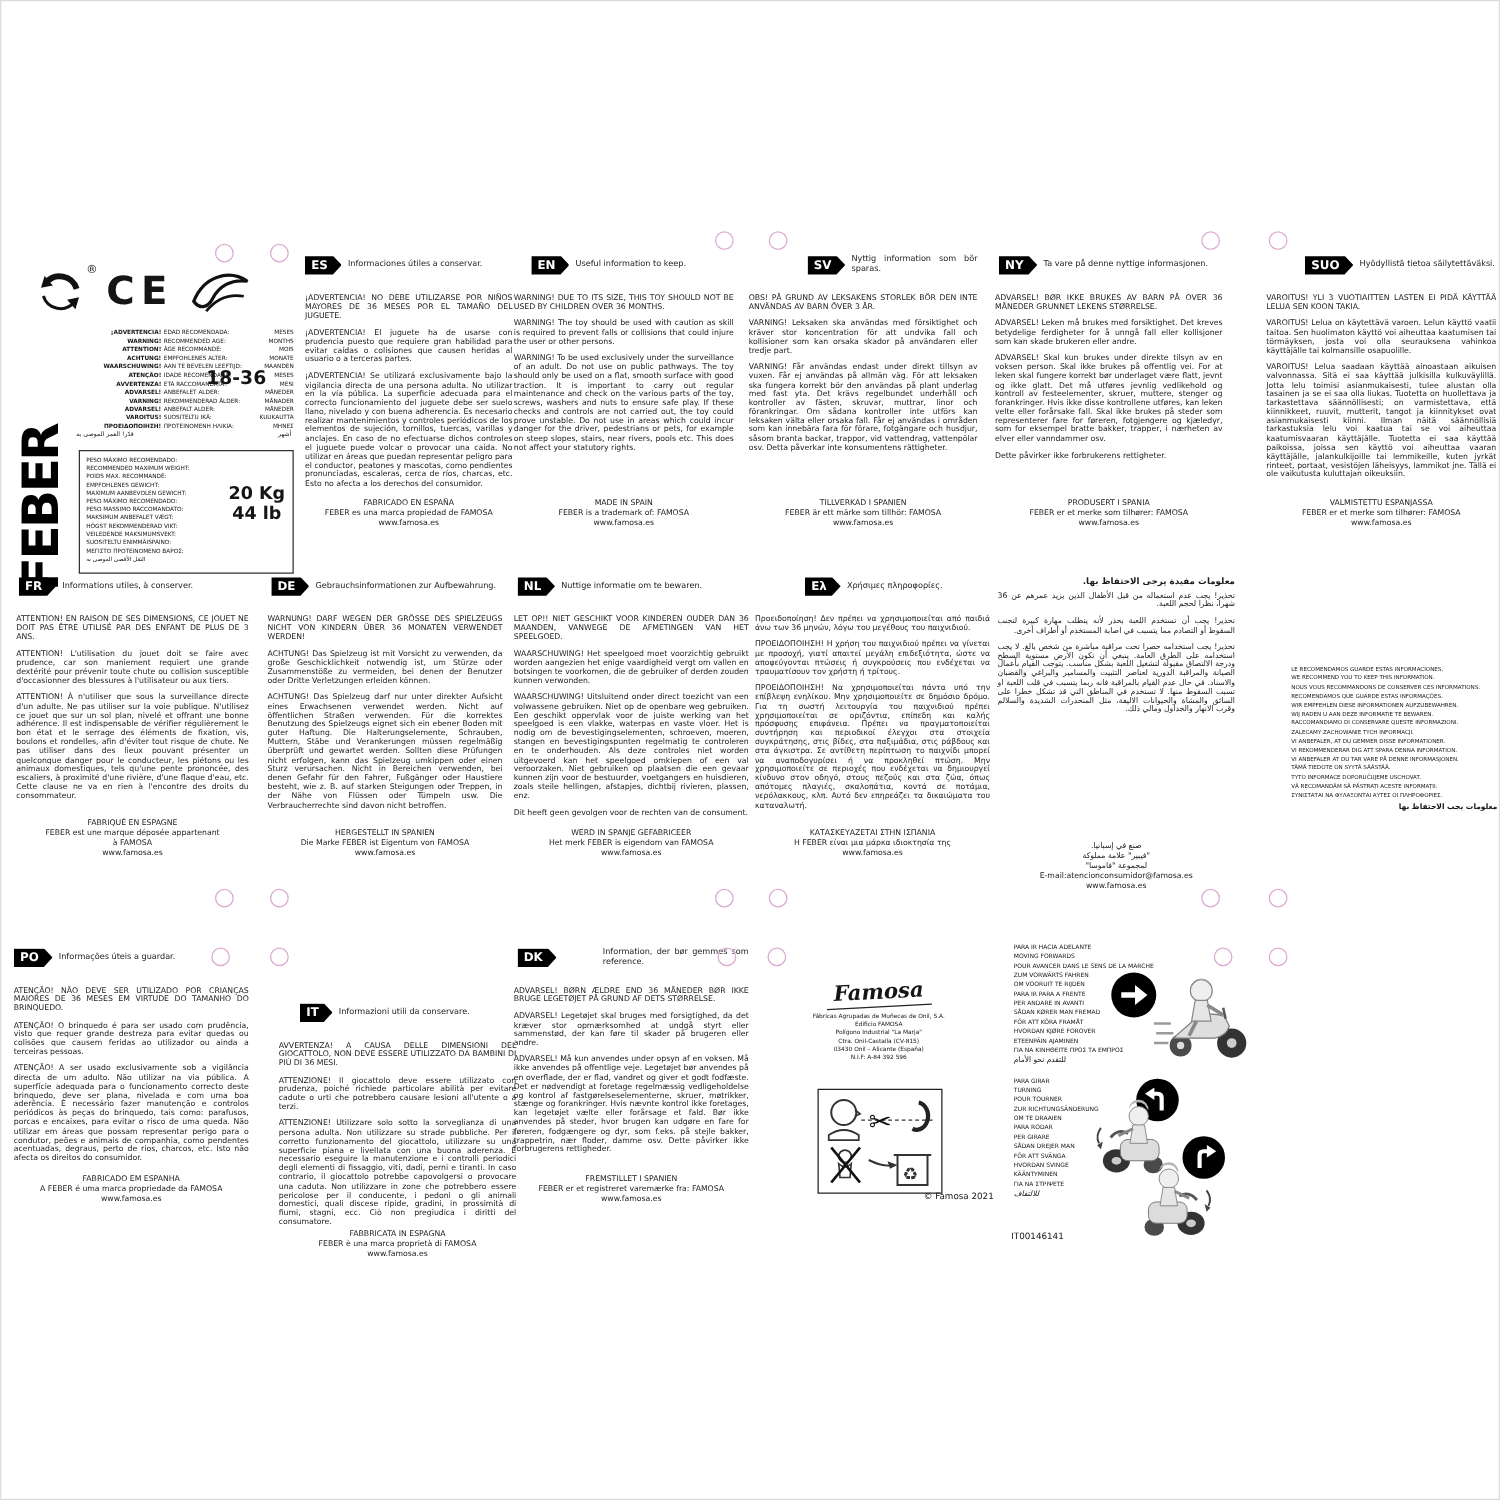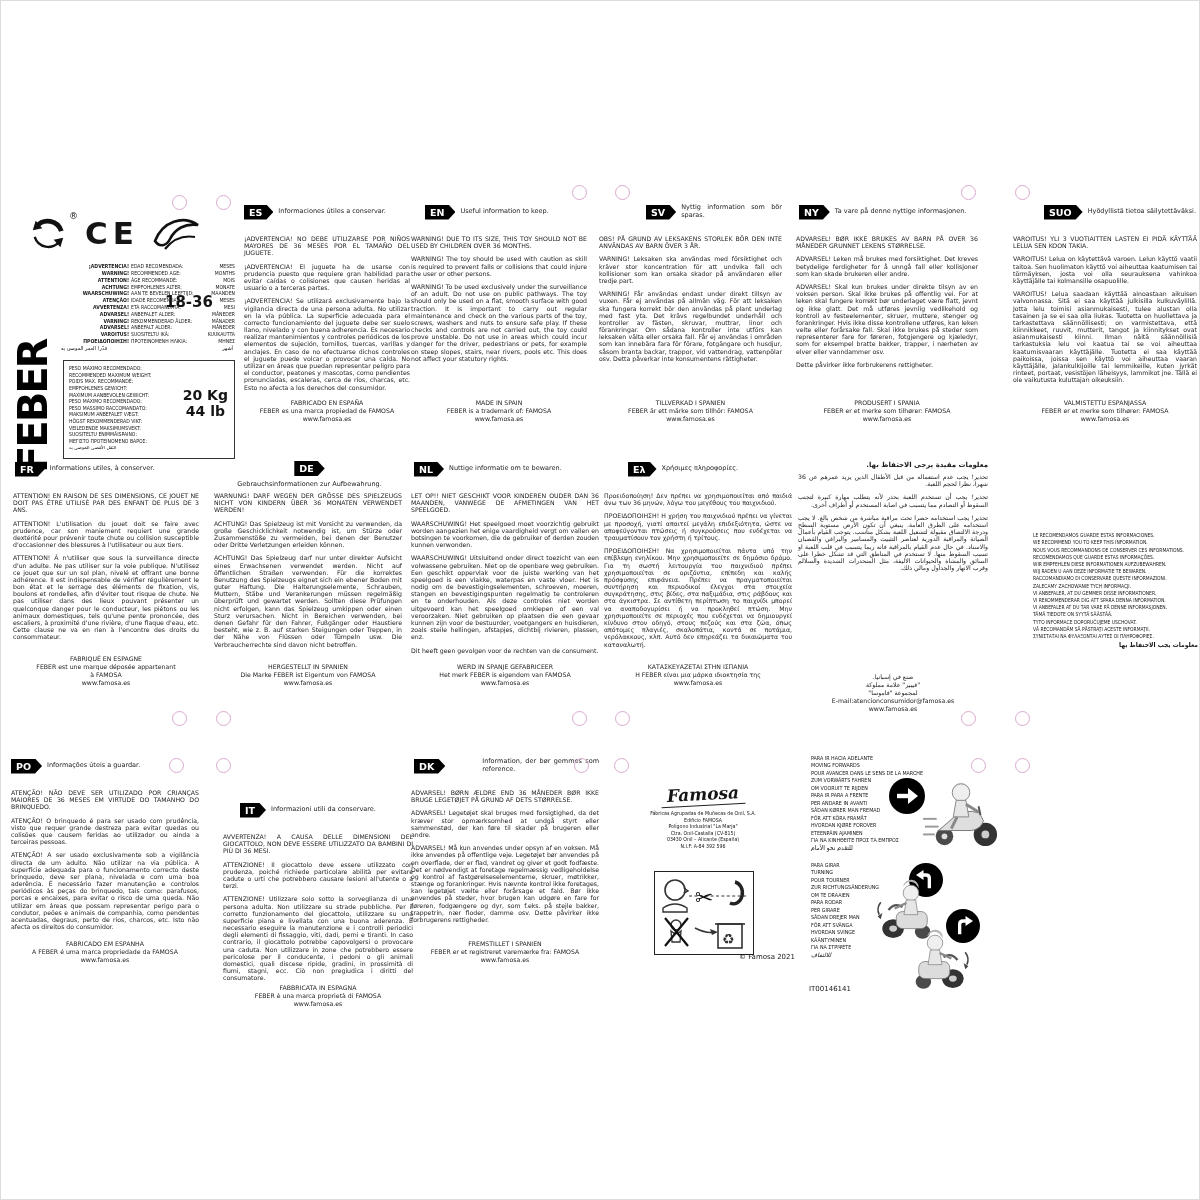--- a/index.html
+++ b/index.html
@@ -243,21 +243,21 @@
       </div>
     <div class="pfooter">
         <div>FABRIQUÉ EN ESPAGNE</div>
         <div>FEBER est une marque déposée appartenant</div>
         <div>à FAMOSA</div>
         <div>www.famosa.es</div>
       </div>
   </section>
 
   <section class="panel" style="left:213px;top:460px;width:188px;height:226px;">
-    <div class="phead" style="margin-left:3px;flex-direction:column;">
+    <div class="phead" style="margin-left:3px;">
         <span class="ptag">DE</span>
         <span class="ptitle">Gebrauchsinformationen zur Aufbewahrung.</span>
       </div>
     <div class="pbody">
         <p>WARNUNG! DARF WEGEN DER GRÖSSE DES SPIELZEUGS NICHT VON KINDERN ÜBER 36 MONATEN VERWENDET WERDEN!</p>
         <p>ACHTUNG! Das Spielzeug ist mit Vorsicht zu verwenden, da große Geschicklichkeit notwendig ist, um Stürze oder Zusammenstöße zu vermeiden, bei denen der Benutzer oder Dritte Verletzungen erleiden können.</p>
         <p>ACHTUNG! Das Spielzeug darf nur unter direkter Aufsicht eines Erwachsenen verwendet werden. Nicht auf öffentlichen Straßen verwenden. Für die korrektes Benutzung des Spielzeugs eignet sich ein ebener Boden mit guter Haftung. Die Halterungselemente, Schrauben, Muttern, Stäbe und Verankerungen müssen regelmäßig überprüft und gewartet werden. Sollten diese Prüfungen nicht erfolgen, kann das Spielzeug umkippen oder einen Sturz verursachen. Nicht in Bereichen verwenden, bei denen Gefahr für den Fahrer, Fußgänger oder Haustiere besteht, wie z. B. auf starken Steigungen oder Treppen, in der Nähe von Flüssen oder Tümpeln usw. Die Verbraucherrechte sind davon nicht betroffen.</p>
       </div>
     <div class="pfooter">
         <div>HERGESTELLT IN SPANIEN</div>
@@ -278,21 +278,21 @@
         <p>Dit heeft geen gevolgen voor de rechten van de consument.</p>
       </div>
     <div class="pfooter">
         <div>WERD IN SPANJE GEFABRICEER</div>
         <div>Het merk FEBER is eigendom van FAMOSA</div>
         <div>www.famosa.es</div>
       </div>
   </section>
 
   <section class="panel" style="left:603px;top:460px;width:188px;height:226px;">
-    <div class="phead" style="margin-left:4px;padding-left:20px;">
+    <div class="phead" style="margin-left:20px;padding-left:20px;">
         <span class="ptag">Ελ</span>
         <span class="ptitle">Χρήσιμες πληροφορίες.</span>
       </div>
     <div class="pbody">
         <p>Προειδοποίηση! Δεν πρέπει να χρησιμοποιείται από παιδιά άνω των 36 μηνών, λόγω του μεγέθους του παιχνιδιού.</p>
         <p>ΠΡΟΕΙΔΟΠΟΙΗΣΗ! Η χρήση του παιχνιδιού πρέπει να γίνεται με προσοχή, γιατί απαιτεί μεγάλη επιδεξιότητα, ώστε να αποφεύγονται πτώσεις ή συγκρούσεις που ενδέχεται να τραυματίσουν τον χρήστη ή τρίτους.</p>
         <p>ΠΡΟΕΙΔΟΠΟΙΗΣΗ! Να χρησιμοποιείται πάντα υπό την επίβλεψη ενηλίκου. Μην χρησιμοποιείτε σε δημόσιο δρόμο. Για τη σωστή λειτουργία του παιχνιδιού πρέπει χρησιμοποιείται σε οριζόντια, επίπεδη και καλής πρόσφυσης επιφάνεια. Πρέπει να πραγματοποιείται συντήρηση και περιοδικοί έλεγχοι στα στοιχεία συγκράτησης, στις βίδες, στα παξιμάδια, στις ράβδους και στα άγκιστρα. Σε αντίθετη περίπτωση το παιχνίδι μπορεί να αναποδογυρίσει ή να προκληθεί πτώση. Μην χρησιμοποιείτε σε περιοχές που ενδέχεται να δημιουργεί κίνδυνο στον οδηγό, στους πεζούς και στα ζώα, όπως απότομες πλαγιές, σκαλοπάτια, κοντά σε ποτάμια, νερόλακκους, κλπ. Αυτό δεν επηρεάζει τα δικαιώματα του καταναλωτή.</p>
       </div>
     <div class="pfooter">
         <div>ΚΑΤΑΣΚΕΥΑΖΕΤΑΙ ΣΤΗΝ ΙΣΠΑΝΙΑ</div>

